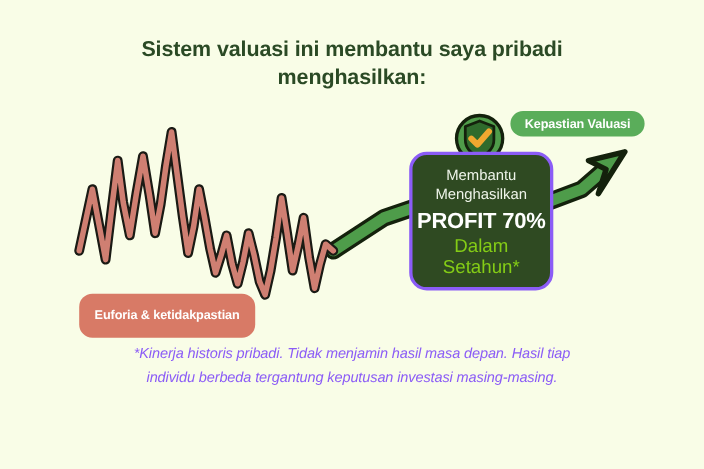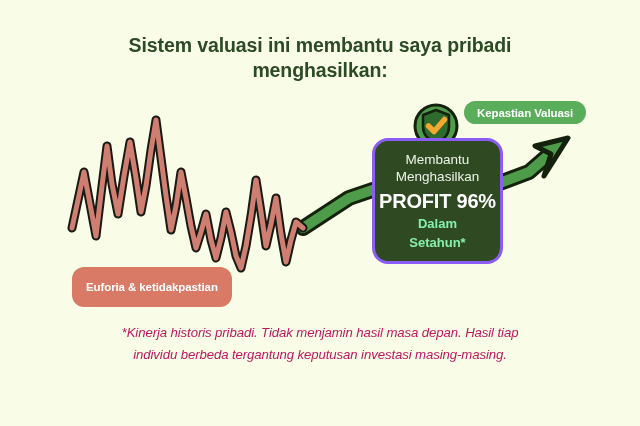--- a/index.html
+++ b/index.html
@@ -71,24 +71,24 @@
   }
   .pc-profit {
     font-size: 20px;
     font-weight: bold;
     line-height: 26px;
     margin-top: 3px;
     color: #ffffff;
     letter-spacing: -0.2px;
   }
   .pc-line3, .pc-line4 {
-    font-size: 13px;
-    font-weight: bold;
+    font-size: 17px;
+    font-weight: normal;
     line-height: 19px;
-    color: #86efac;
+    color: #84cc16;
   }
 
   
   .shield-badge {
     position: absolute;
     left: 412px;
     top: 102px;
     width: 48px;
     height: 48px;
   }
@@ -128,24 +128,24 @@
     align-items: center;
     justify-content: center;
     letter-spacing: -0.1px;
     white-space: nowrap;
   }
 
   
   .footnote {
     position: absolute;
     left: 62px;
-    top: 322px;
+    top: 310px;
     width: 516px;
     text-align: center;
-    color: #be185d;
+    color: #8b5cf6;
     font-size: 13.2px;
     font-style: italic;
     line-height: 22px;
     letter-spacing: -0.1px;
   }
   .footnote .ln { display: block; }
 </style>
 </head>
 <body>
 
@@ -176,21 +176,21 @@
     <path d="M16.5 24 L22 29.5 L32.5 17.5" fill="none" stroke="#f0a830" stroke-width="5.5" stroke-linecap="round" stroke-linejoin="round"></path>
   </svg>
 
   <div class="badge-green">
     <span>Kepastian Valuasi</span>
   </div>
 
   <div class="profit-card">
     <span class="pc-line1">Membantu</span>
     <span class="pc-line2">Menghasilkan</span>
-    <span class="pc-profit">PROFIT 96%</span>
+    <span class="pc-profit">PROFIT 70%</span>
     <span class="pc-line3">Dalam</span>
     <span class="pc-line4">Setahun*</span>
   </div>
 
   <div class="badge-red">
     <span>Euforia &amp; ketidakpastian</span>
   </div>
 
   <div class="footnote">
     <span class="ln">*Kinerja historis pribadi. Tidak menjamin hasil masa depan. Hasil tiap</span>

